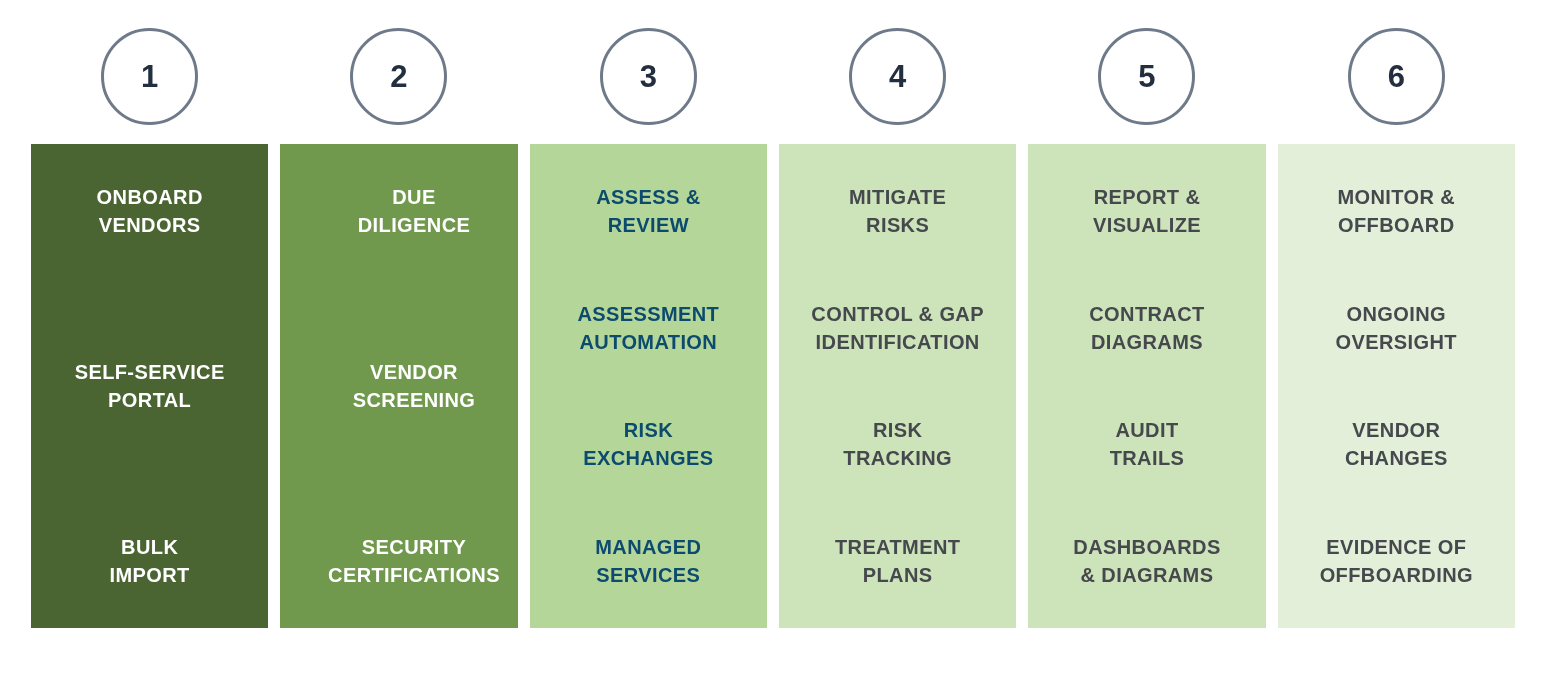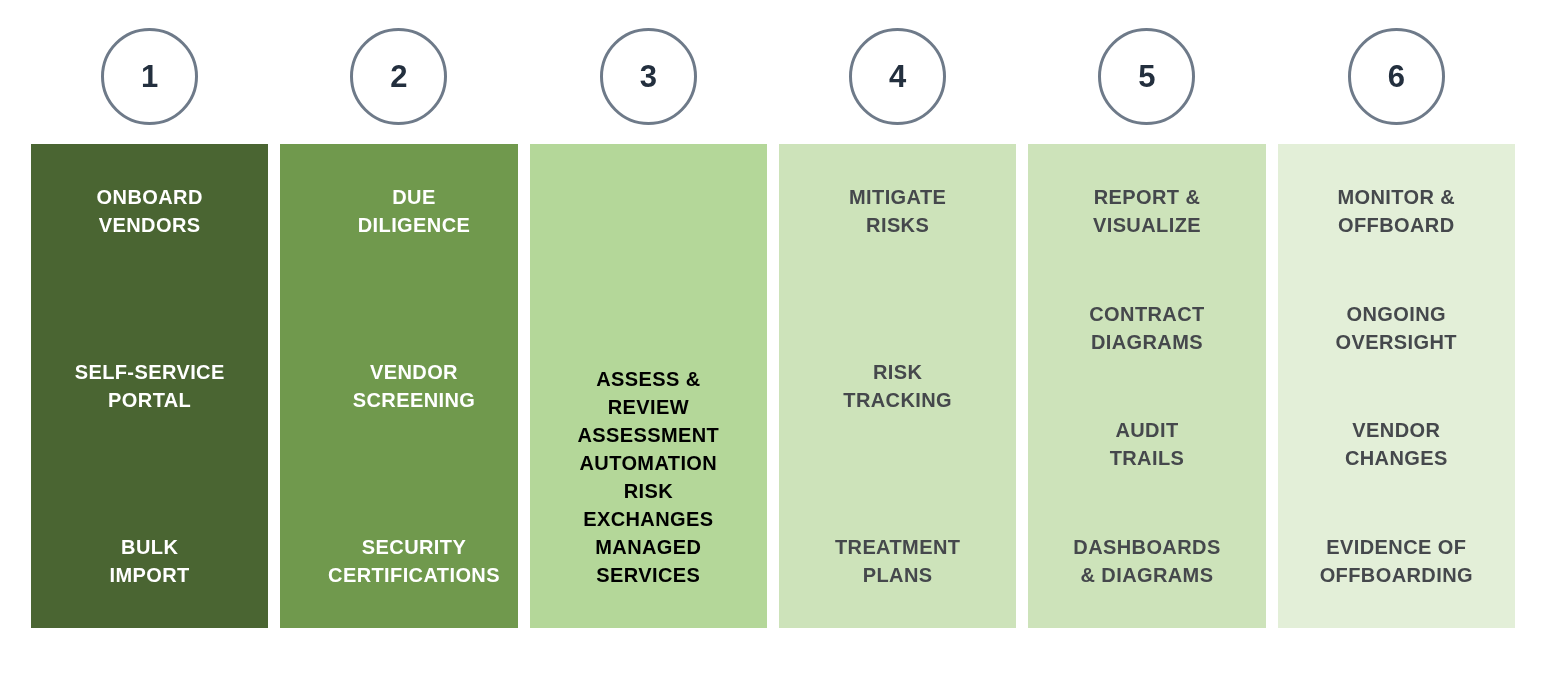--- a/index.html
+++ b/index.html
@@ -92,39 +92,41 @@
 SCREENING</div>
         <div class="cell">SECURITY
 CERTIFICATIONS</div>
       </div>
     </div>
 
     <div class="stage">
       <div class="circle" style="border-color: rgb(110, 122, 137); background: rgb(255, 255, 255);">
         <span class="num" style="color: rgb(35, 47, 62);">3</span>
       </div>
-      <div class="block" style="background: rgb(180, 215, 153); color: #000000; justify-content: flex-end;">
+      <div class="block" style="background: rgb(180, 215, 153); color: #0c4a6e;">
         <div class="cell">ASSESS &amp;
 REVIEW</div>
         <div class="cell">ASSESSMENT
 AUTOMATION</div>
         <div class="cell">RISK
 EXCHANGES</div>
         <div class="cell">MANAGED
 SERVICES</div>
       </div>
     </div>
 
     <div class="stage">
       <div class="circle" style="border-color: rgb(110, 122, 137); background: rgb(255, 255, 255);">
         <span class="num" style="color: rgb(35, 47, 62);">4</span>
       </div>
       <div class="block" style="background: rgb(205, 227, 186); color: rgb(69, 72, 76);">
         <div class="cell">MITIGATE
 RISKS</div>
+        <div class="cell">CONTROL &amp; GAP
+IDENTIFICATION</div>
         <div class="cell">RISK
 TRACKING</div>
         <div class="cell">TREATMENT
 PLANS</div>
       </div>
     </div>
 
     <div class="stage">
       <div class="circle" style="border-color: rgb(110, 122, 137); background: rgb(255, 255, 255);">
         <span class="num" style="color: rgb(35, 47, 62);">5</span>

